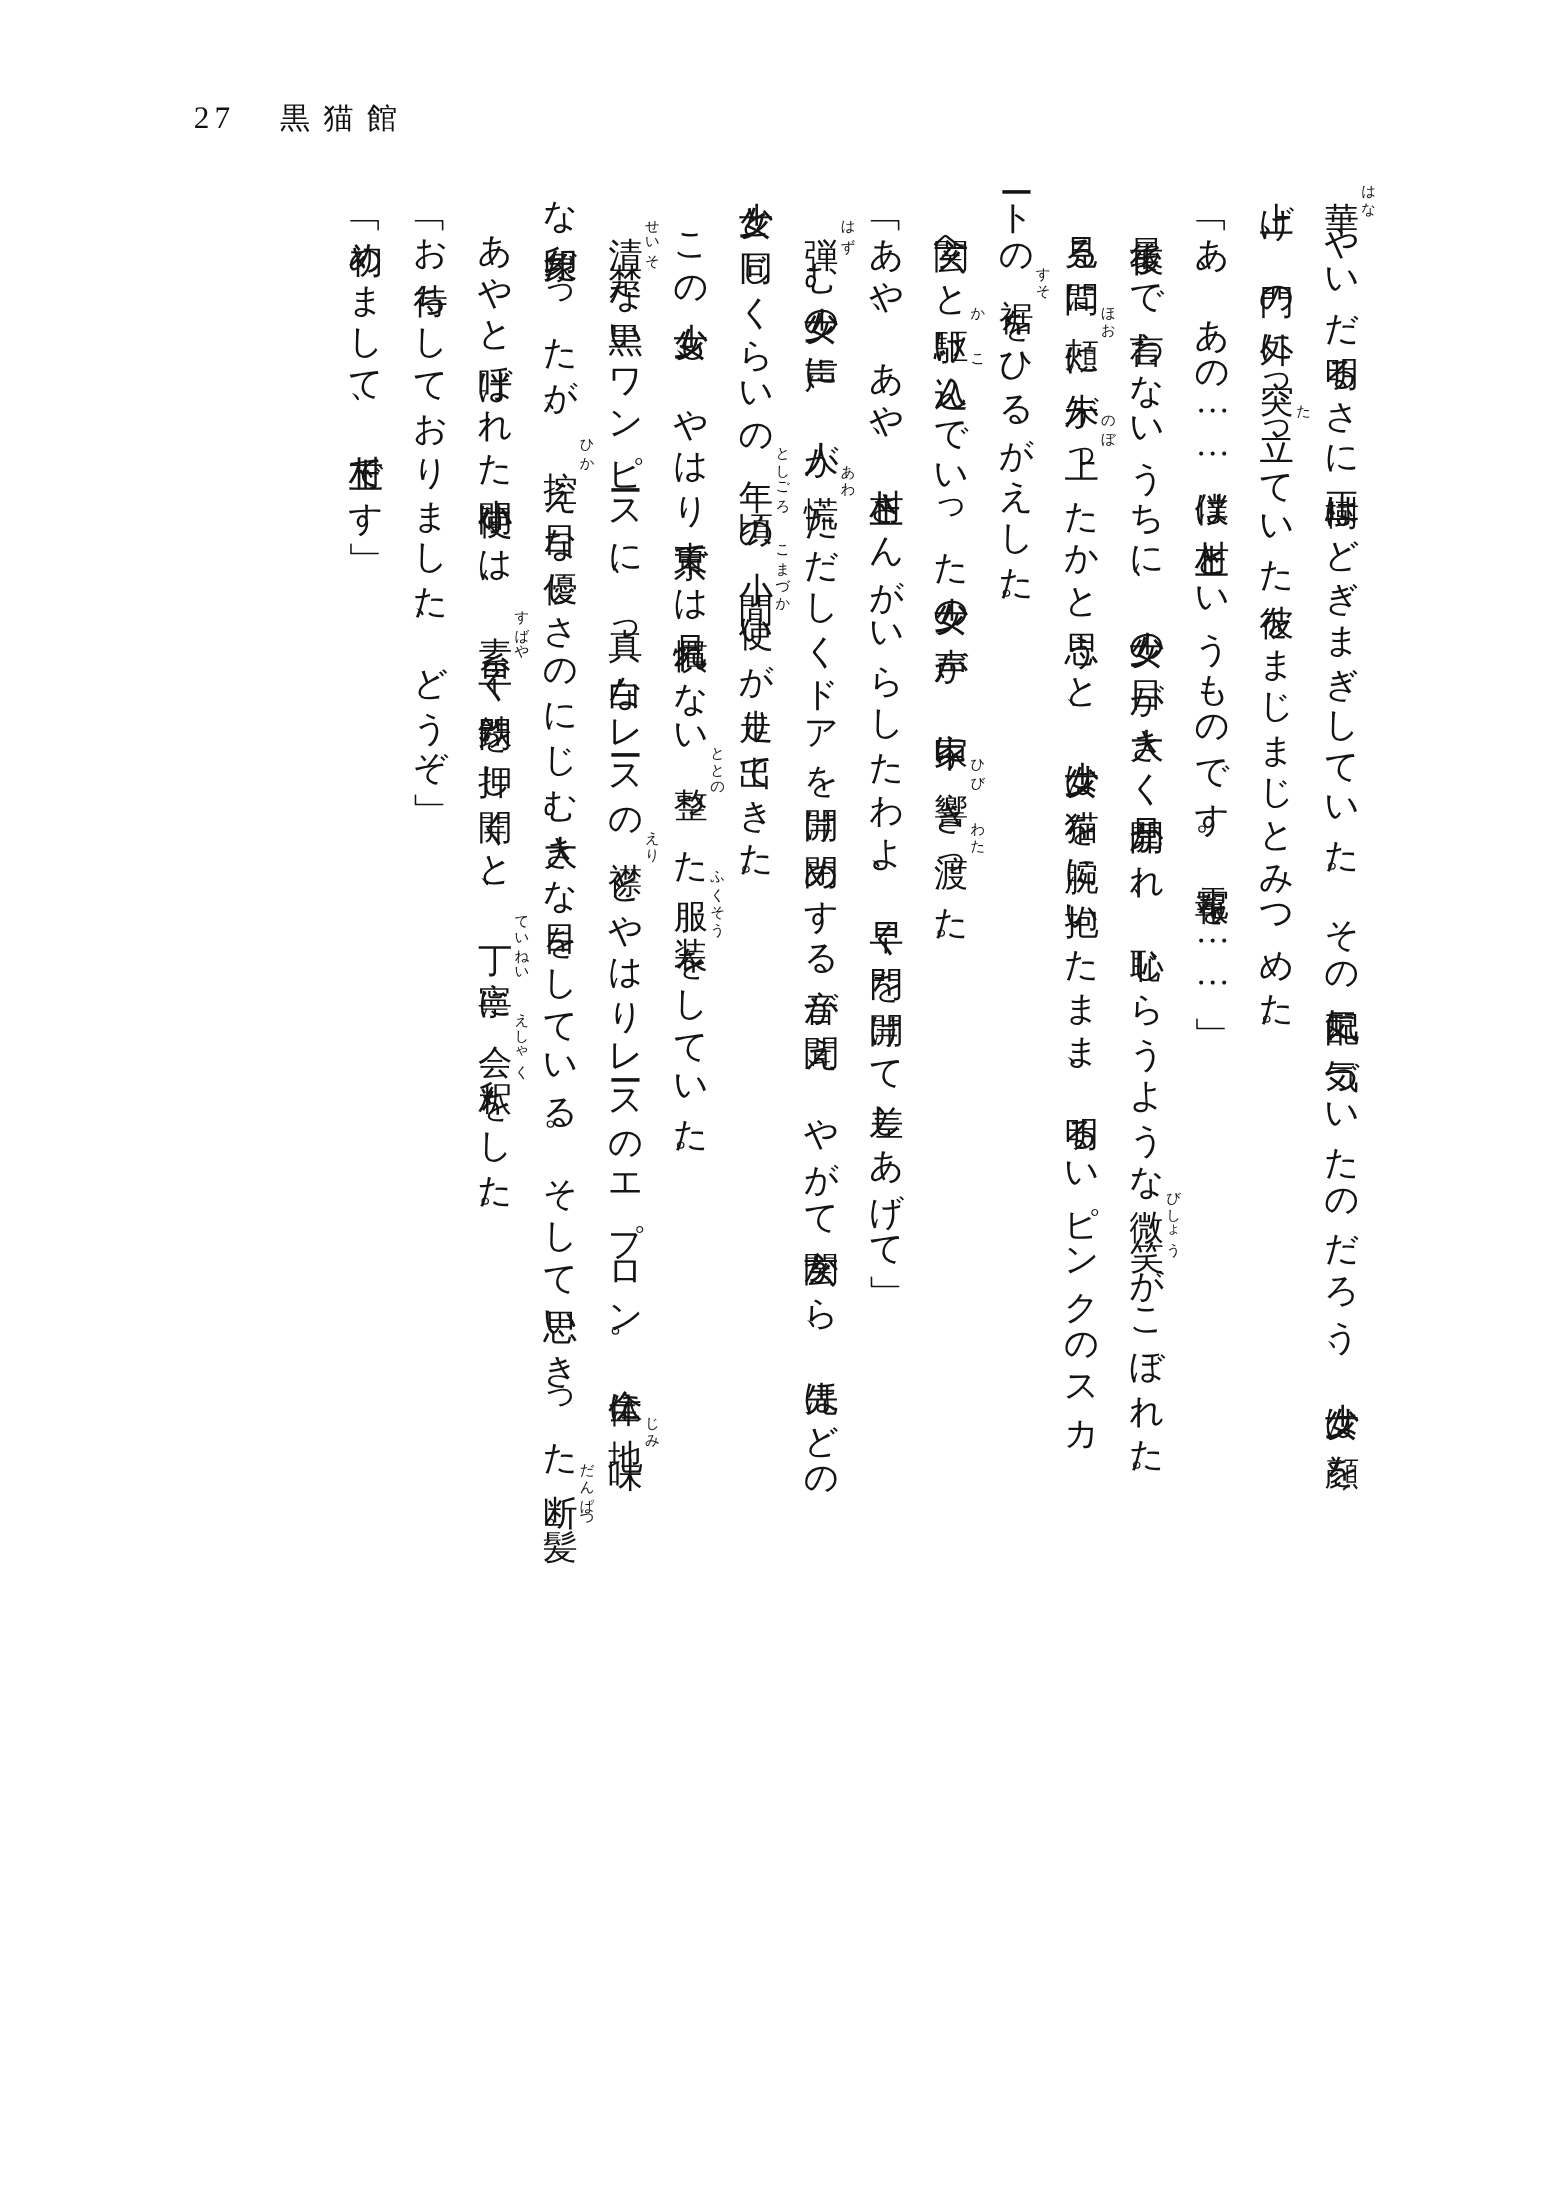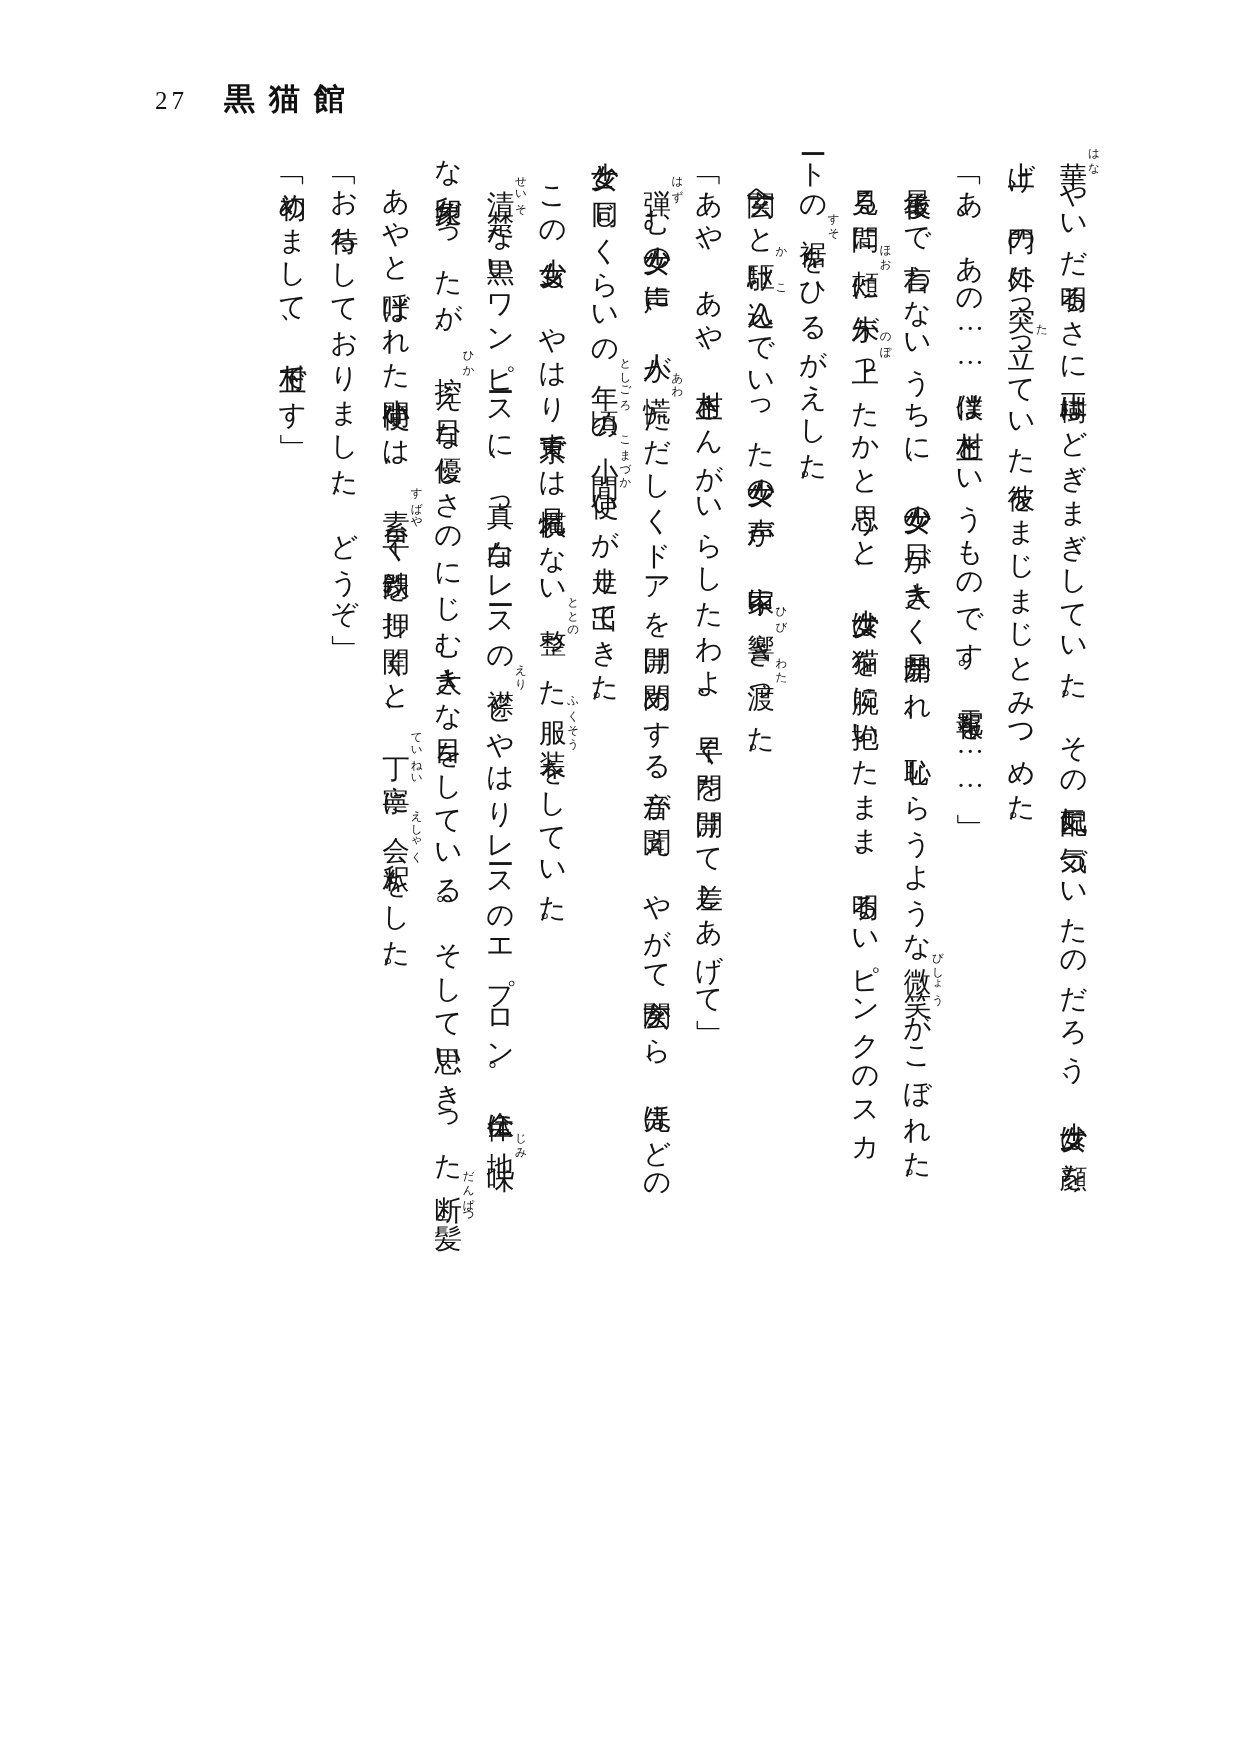--- a/index.html
+++ b/index.html
@@ -25,23 +25,22 @@
     gap: 36px;
     font-size: 25px;
     letter-spacing: 0.16em;
     color: #111;
   }
   .header .page-num {
     font-family: "Liberation Serif", serif;
     font-size: 25px;
   }
   .header .running-title {
-    font-size: 31px;
+    font-size: 24px;
     letter-spacing: 0.45em;
-    font-weight: bold;
   }
 
   .body-area {
     position: absolute;
     top: 140px;
     left: 100px;
     width: 1000px;
     height: 1330px;
     writing-mode: vertical-rl;
     text-orientation: upright;

